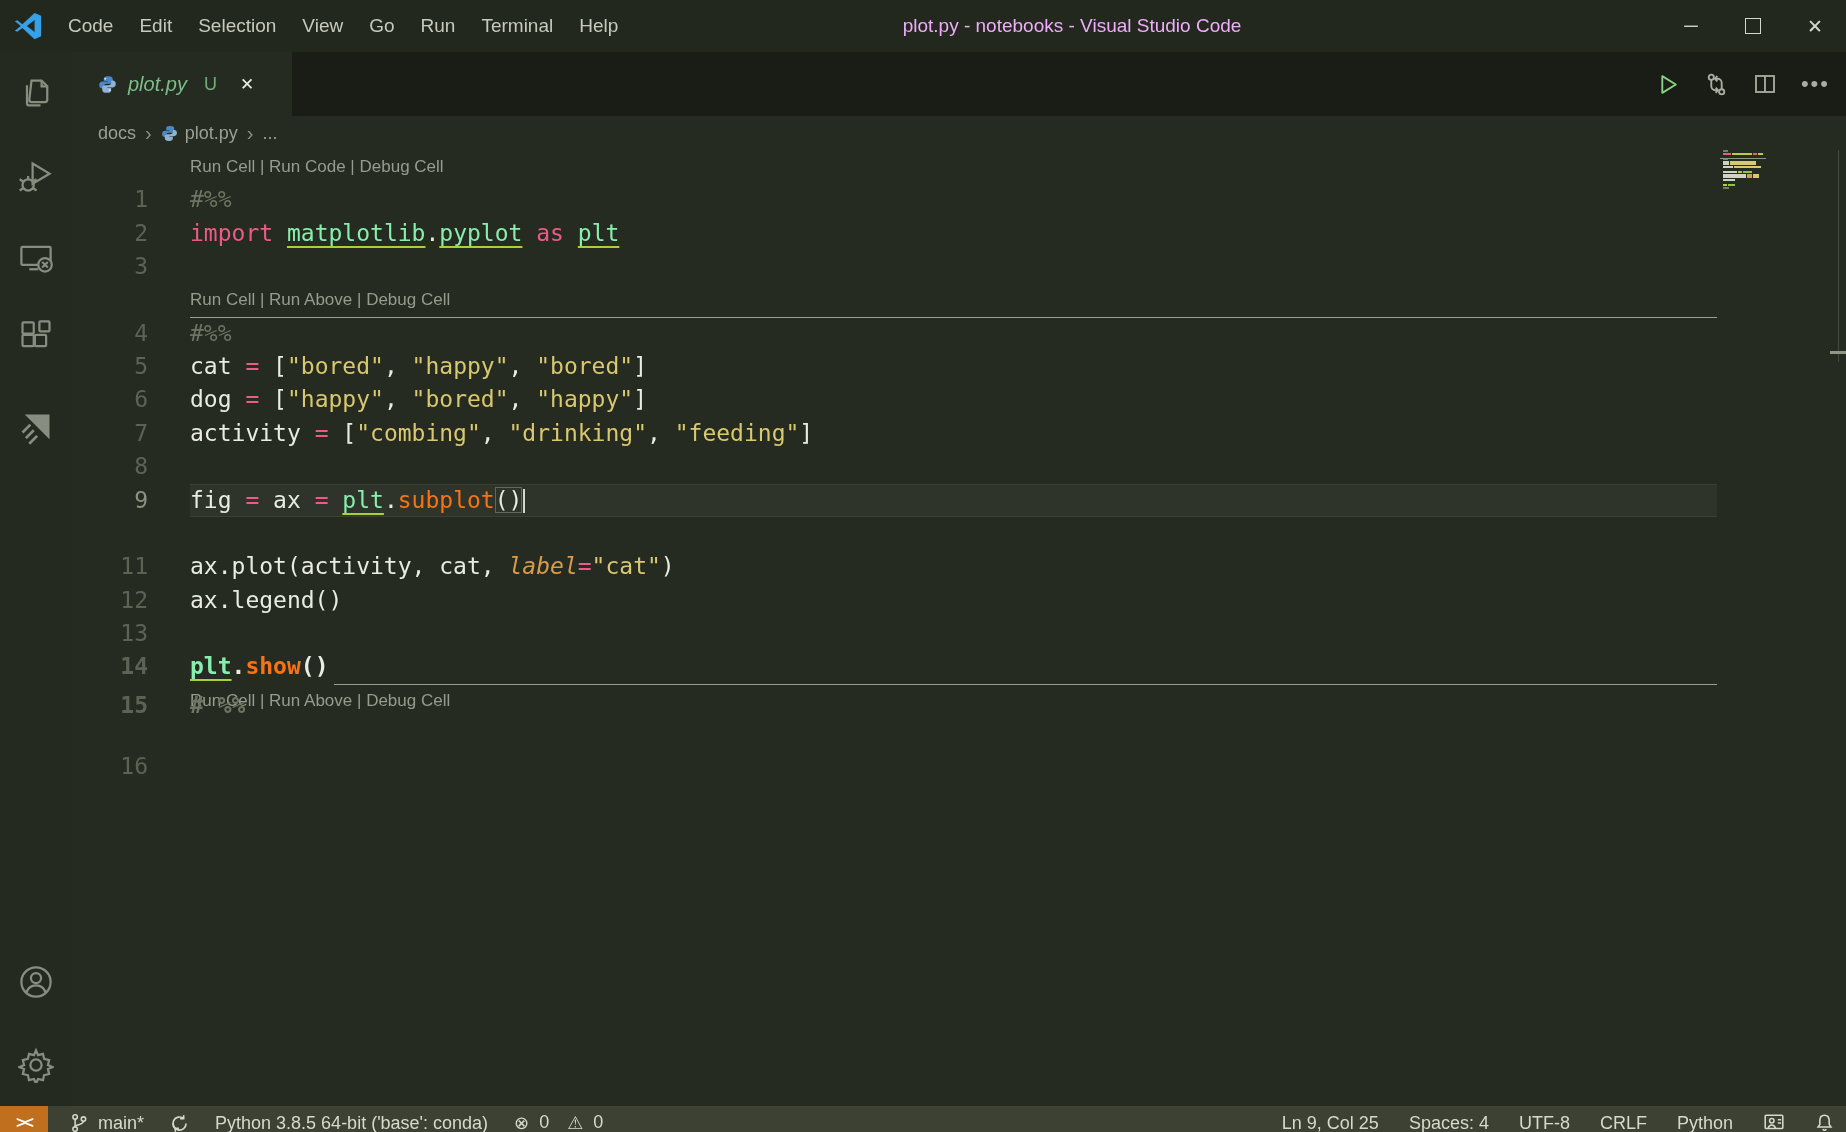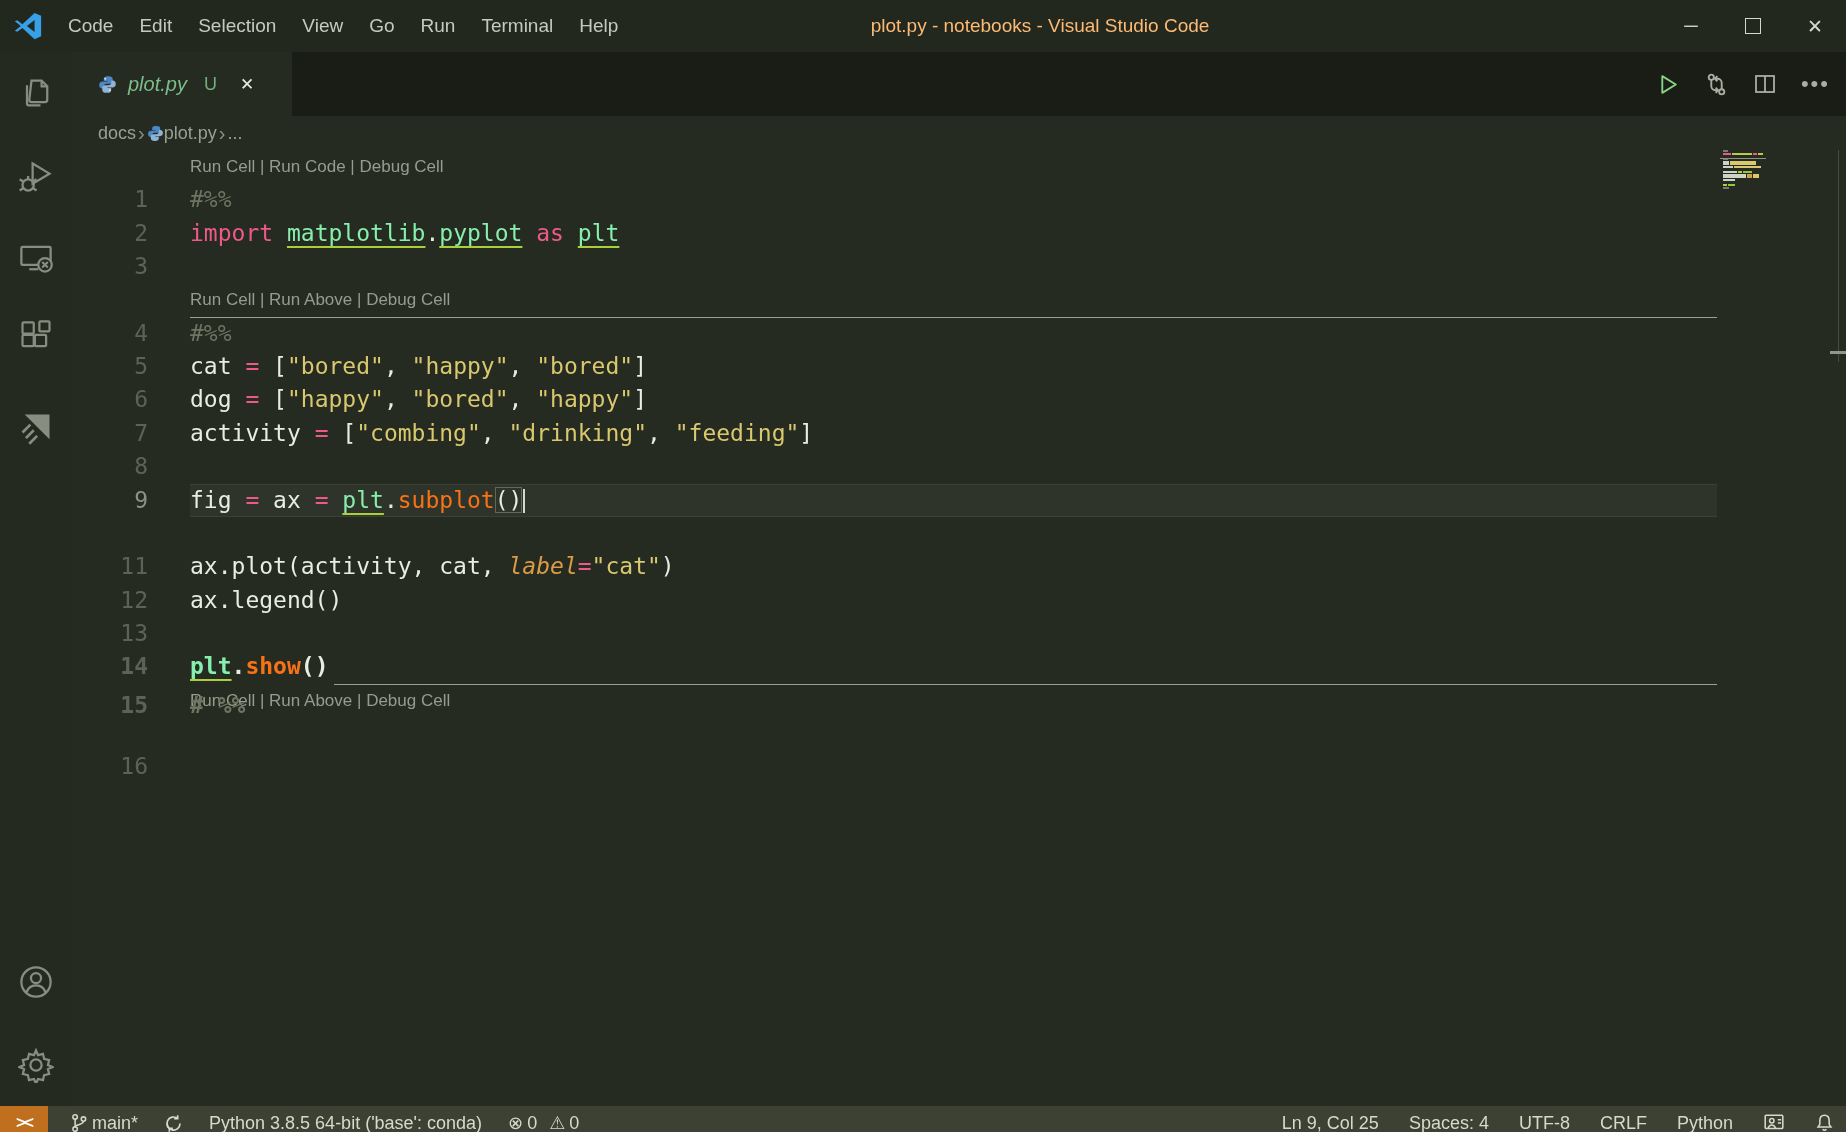--- a/index.html
+++ b/index.html
@@ -5,39 +5,39 @@
   html,body{margin:0;padding:0}
   body{width:1846px;height:1132px;overflow:hidden;position:relative;background:#262b22;
        font-family:"Liberation Sans",sans-serif;-webkit-font-smoothing:antialiased}
   svg{display:block}
   
   .titlebar{position:absolute;left:0;top:0;width:1846px;height:52px;background:#23281f;
             display:flex;align-items:center;color:#c6cabc;font-size:19px;z-index:5}
   .vslogo{width:30px;height:30px;margin:0 12px 0 13px}
   .menu{display:flex;height:100%;align-items:center}
   .menu span{padding:0 13px;white-space:nowrap}
-  .wintitle{position:absolute;left:1040px;transform:translateX(-50%);color:#fdba74;white-space:nowrap}
+  .wintitle{position:absolute;left:1072px;transform:translateX(-50%);color:#f0abfc;white-space:nowrap}
   .wincontrols{position:absolute;right:0;top:0;height:52px;display:flex}
   .wbtn{width:62px;height:52px;display:flex;align-items:center;justify-content:center;color:#d5d9cc;font-size:19px}
   .maxbox{width:14px;height:14px;border:1.5px solid #d5d9cc}
   
   .activitybar{position:absolute;left:0;top:52px;width:72px;bottom:26px;background:#252a21;z-index:4}
   .abicon{position:absolute;left:50%;transform:translateX(-50%);width:36px;height:36px;color:#878d7f}
   
   .tabbar{position:absolute;left:72px;right:0;top:52px;height:64px;background:#191d15}
   .tab{position:absolute;left:0;top:0;width:220px;height:64px;background:#262b22;
        display:flex;align-items:center;padding-left:26px;box-sizing:border-box;gap:11px}
   .tablabel{font-style:italic;font-size:20px;color:#7cbd8a}
   .tabbadge{font-size:18px;color:#6fae7d;margin-left:6px}
   .tabclose{font-size:17px;color:#e8ebe2;margin-left:12px}
   .editoractions{position:absolute;right:16px;top:0;height:64px;display:flex;align-items:center;gap:24px;color:#a9aea0}
   .dots{font-size:22px;letter-spacing:2px;color:#a9aea0;line-height:10px}
   
   .breadcrumbs{position:absolute;left:72px;right:0;top:116px;height:34px;display:flex;align-items:center;
-               padding-left:26px;color:#99a093;font-size:18px;}
+               padding-left:26px;color:#99a093;font-size:18px;gap:7px}
   .chev{font-size:20px;color:#8a9184;padding:0 2px}
   
   .codearea{position:absolute;left:72px;right:0;top:150px;bottom:26px;font-family:"DejaVu Sans Mono",monospace;
             font-size:23px}
   .crow{position:absolute;left:0;right:0;height:33.35px;line-height:33.35px;white-space:pre}
   .lnum{position:absolute;left:0;width:76px;text-align:right;color:#5c6354}
   .lnum.cur{color:#8b9280}
   .ltext{position:absolute;left:118px;top:0}
   .lens{position:absolute;left:118px;font-family:"Liberation Sans",sans-serif;font-size:17px;color:#959c8d;line-height:33.35px}
   .lenslink{cursor:pointer}
@@ -60,21 +60,21 @@
   .mc-kw{background:#ee5a87}.mc-mod{background:#b8cc42}.mc-fn{background:#8dc63f}
   .mc-str{background:#d9c86e}.mc-param{background:#dc9b45}.mc-txt{background:#cfd3c5}.mc-cmt{background:#777d6e}
   .msep{position:absolute;left:-3px;width:46px;height:1px;background:#8d9482}
   .ovline{position:absolute;left:1838px;top:150px;width:1px;height:212px;background:#454b3e}
   .ovtick{position:absolute;left:1830px;top:351px;width:16px;height:3px;background:#9097 85;background:#909785}
   
   .statusbar{position:absolute;left:0;top:1106px;width:1846px;height:34px;background:#3c4134;color:#d6dac9;
              font-size:18px;display:flex;align-items:center;z-index:6}
   .sb-remote{width:48px;height:34px;background:#bf6f1d;color:#fff;display:flex;align-items:center;justify-content:center;
              font-weight:bold;font-size:17px;letter-spacing:-2px}
-  .sb-item{display:flex;align-items:center;gap:4px;white-space:nowrap}
+  .sb-item{display:flex;gap:10px;white-space:nowrap}
   .sb-left{display:flex;align-items:center;gap:26px;margin-left:22px}
   .sb-right{position:absolute;right:12px;display:flex;align-items:center;gap:30px}
   .sb-glyph{font-size:18px}
 </style>
 </head>
 <body>
 
 <div class="titlebar">
   <svg class="vslogo" viewBox="0 0 32 32">
     <path fill="#36a0e8" d="M23 2 L10 14 4.5 9.8 2 11l6.3 5L2 21l2.5 1.2L10 18l13 12 7-3V5z"></path>

